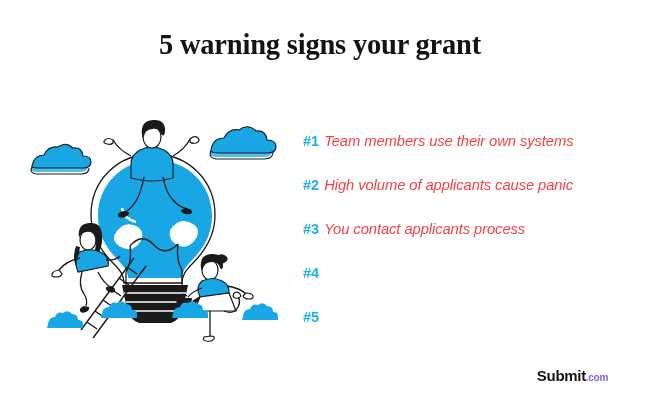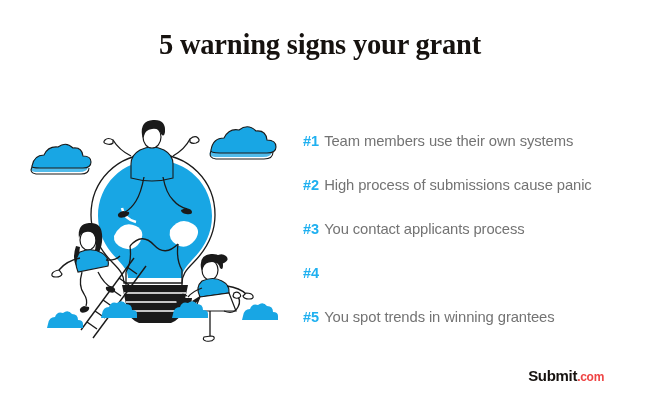--- a/index.html
+++ b/index.html
@@ -12,20 +12,21 @@
     background: #ffffff;
     font-family: "Liberation Sans", sans-serif;
     overflow: hidden;
     position: relative;
   }
   #page {
     position: relative;
     width: 622px;
     height: 400px;
     background: #ffffff;
+    padding-left: 16px;
   }
 
   
   .title-block {
     position: absolute;
     left: 60px;
     top: 26px;
     width: 520px;
     text-align: center;
   }
@@ -72,45 +73,46 @@
     font-size: 14.5px;
     color: #1fb0f0;
     line-height: 20px;
     margin-right: 5px;
     flex: 0 0 auto;
   }
   .list-text {
     font-family: "Liberation Sans", sans-serif;
     font-weight: normal;
     font-size: 14.8px;
-    color: #737373;
+    color: #ef4444;
     line-height: 20px;
     letter-spacing: -0.1px;
     flex: 0 0 auto;
+    font-style: italic;
   }
 
   
   .logo {
     position: absolute;
-    right: 18px;
+    right: 30px;
     bottom: 16px;
     display: flex;
     align-items: baseline;
     font-family: "Liberation Sans", sans-serif;
   }
   .logo-main {
     font-weight: bold;
     font-size: 15px;
     color: #16120f;
     letter-spacing: -0.3px;
   }
   .logo-tld {
     font-weight: bold;
-    font-size: 12px;
-    color: #ef4444;
+    font-size: 10px;
+    color: #8b5cf6;
     letter-spacing: -0.3px;
   }
 </style>
 </head>
 <body>
 
 <div id="page">
 
   <div class="title-block">
     <div class="title-line">5 warning signs your grant</div>
@@ -266,32 +268,31 @@
     </svg>
   </div>
 
   <div class="list">
     <div class="list-item">
       <span class="list-num">#1</span>
       <span class="list-text">Team members use their own systems</span>
     </div>
     <div class="list-item">
       <span class="list-num">#2</span>
-      <span class="list-text">High process of submissions cause panic</span>
+      <span class="list-text">High volume of applicants cause panic</span>
     </div>
     <div class="list-item">
       <span class="list-num">#3</span>
       <span class="list-text">You contact applicants process</span>
     </div>
     <div class="list-item">
       <span class="list-num">#4</span>
     </div>
     <div class="list-item">
       <span class="list-num">#5</span>
-      <span class="list-text">You spot trends in winning grantees</span>
     </div>
   </div>
 
   <div class="logo">
     <span class="logo-main">Submit</span>
     <span class="logo-tld">.com</span>
   </div>
 
 </div>
 

